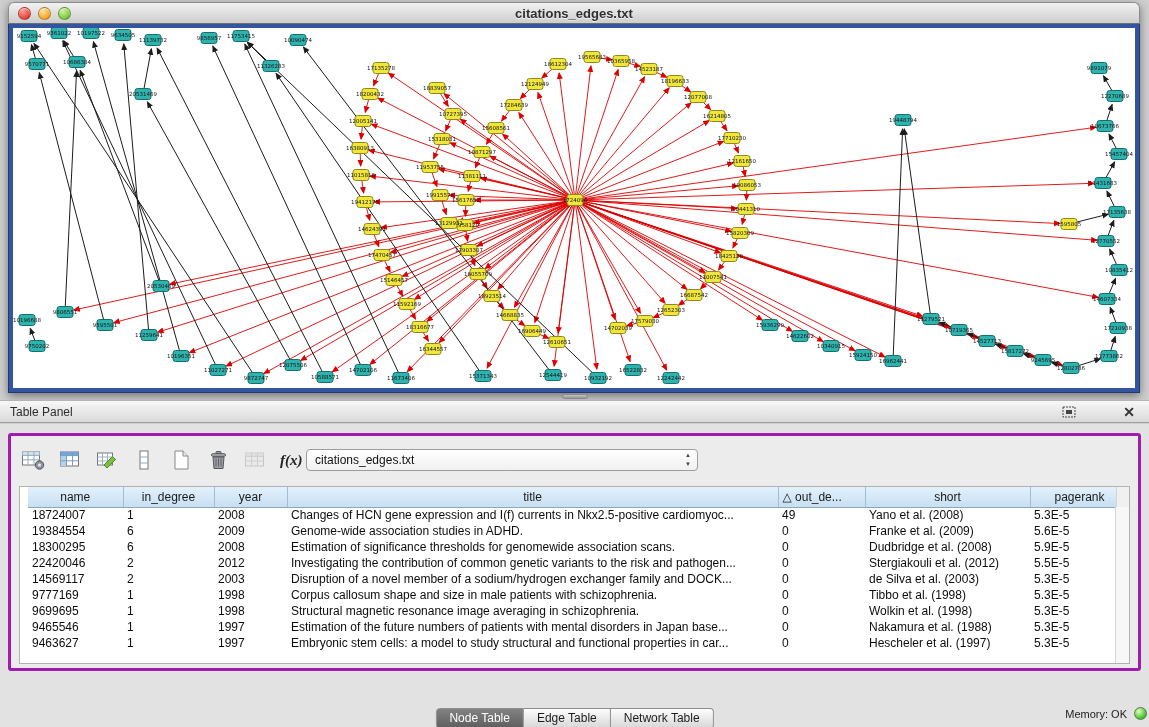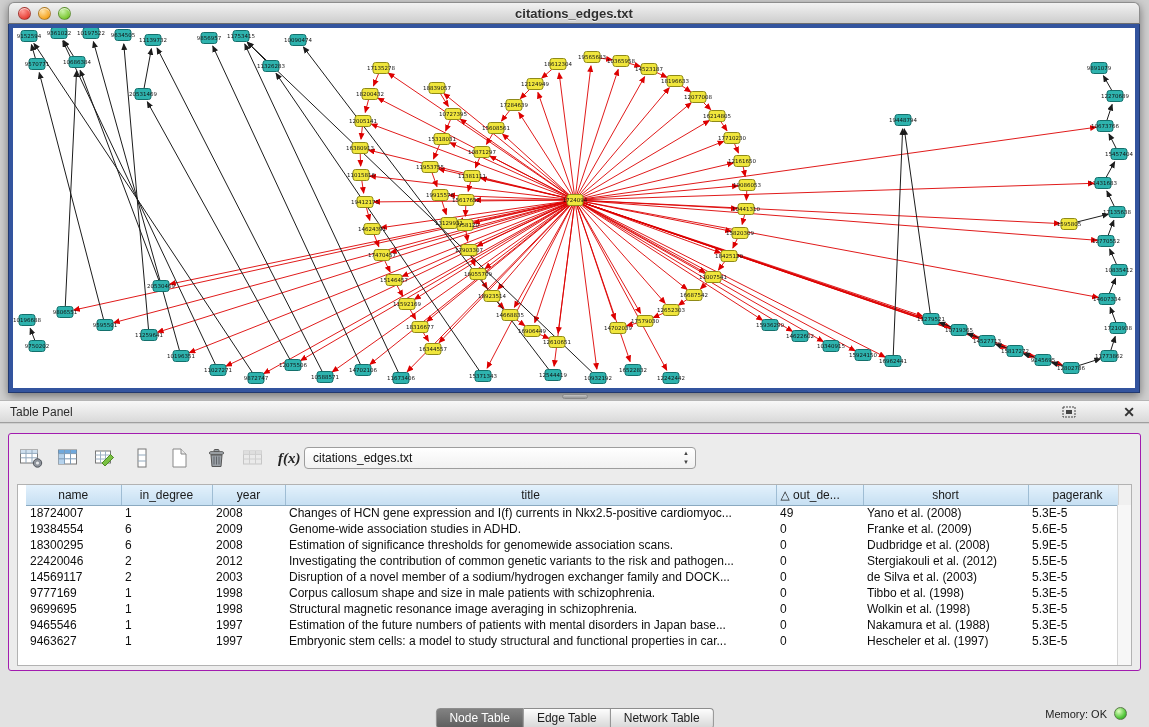--- a/index.html
+++ b/index.html
@@ -57,21 +57,21 @@
     display:flex; align-items:center;gap:40px;
   }
   .panel-header .ptitle { font-size:12px; color:#2c2c2c; padding-left:10px; flex:1; }
   .panel-header .hicon { width:20px; height:18px; display:flex; align-items:center; justify-content:center; cursor:default; }
   .panel-header .close-x { font-size:14px; font-weight:bold; color:#333; margin-right:10px; }
 
   .panel-bg { position:absolute; top:424px; left:0; width:100%; bottom:0; background:#e2e2e2; }
 
   .inner-panel {
     position:absolute; top:433px; left:8px; width:1133px; height:238px;
-    background:#ececec; border:1px solid #a21caf; border-radius:3px;
+    background:#ececec; border:3px solid #a21caf; border-radius:3px;
   }
 
   .toolbar { position:absolute; top:5px; left:8px; height:38px; display:flex; align-items:center; gap:9px; }
   .tool-btn { width:28px; height:28px; border:none; background:transparent; display:flex;
               align-items:center; justify-content:center; padding:0; }
   .tool-btn.disabled { opacity:.45; }
 
   .combo {
     margin-left:18px; width:392px; height:22px;
     background:linear-gradient(#ffffff,#f1f1f1);
@@ -113,21 +113,21 @@
     border:1px solid #8d8d8d; border-left:none; white-space:nowrap;
   }
   .tab:first-child { border-left:1px solid #8d8d8d; border-radius:4px 0 0 4px; }
   .tab:last-child  { border-radius:0 4px 4px 0; }
   .tab.active { background:linear-gradient(#828282,#5e5e5e); color:#fff; }
 
   
   .statusbar {
     position:absolute; bottom:0; left:0; width:100%; height:27px;
     display:flex; align-items:center; justify-content:flex-end; gap:7px;
-    padding-right:22px; font-size:11px; color:#222;
+    padding-right:2px; font-size:11px; color:#222;
   }
   .mem-orb {
     width:13px; height:13px; border-radius:50%; border:1px solid #5a7a4a;
     background:radial-gradient(circle at 35% 30%, #e2ffc2, #57c93f 60%, #1f8f1a);
   }
 </style>
 </head>
 <body>
 
 <div class="window">

